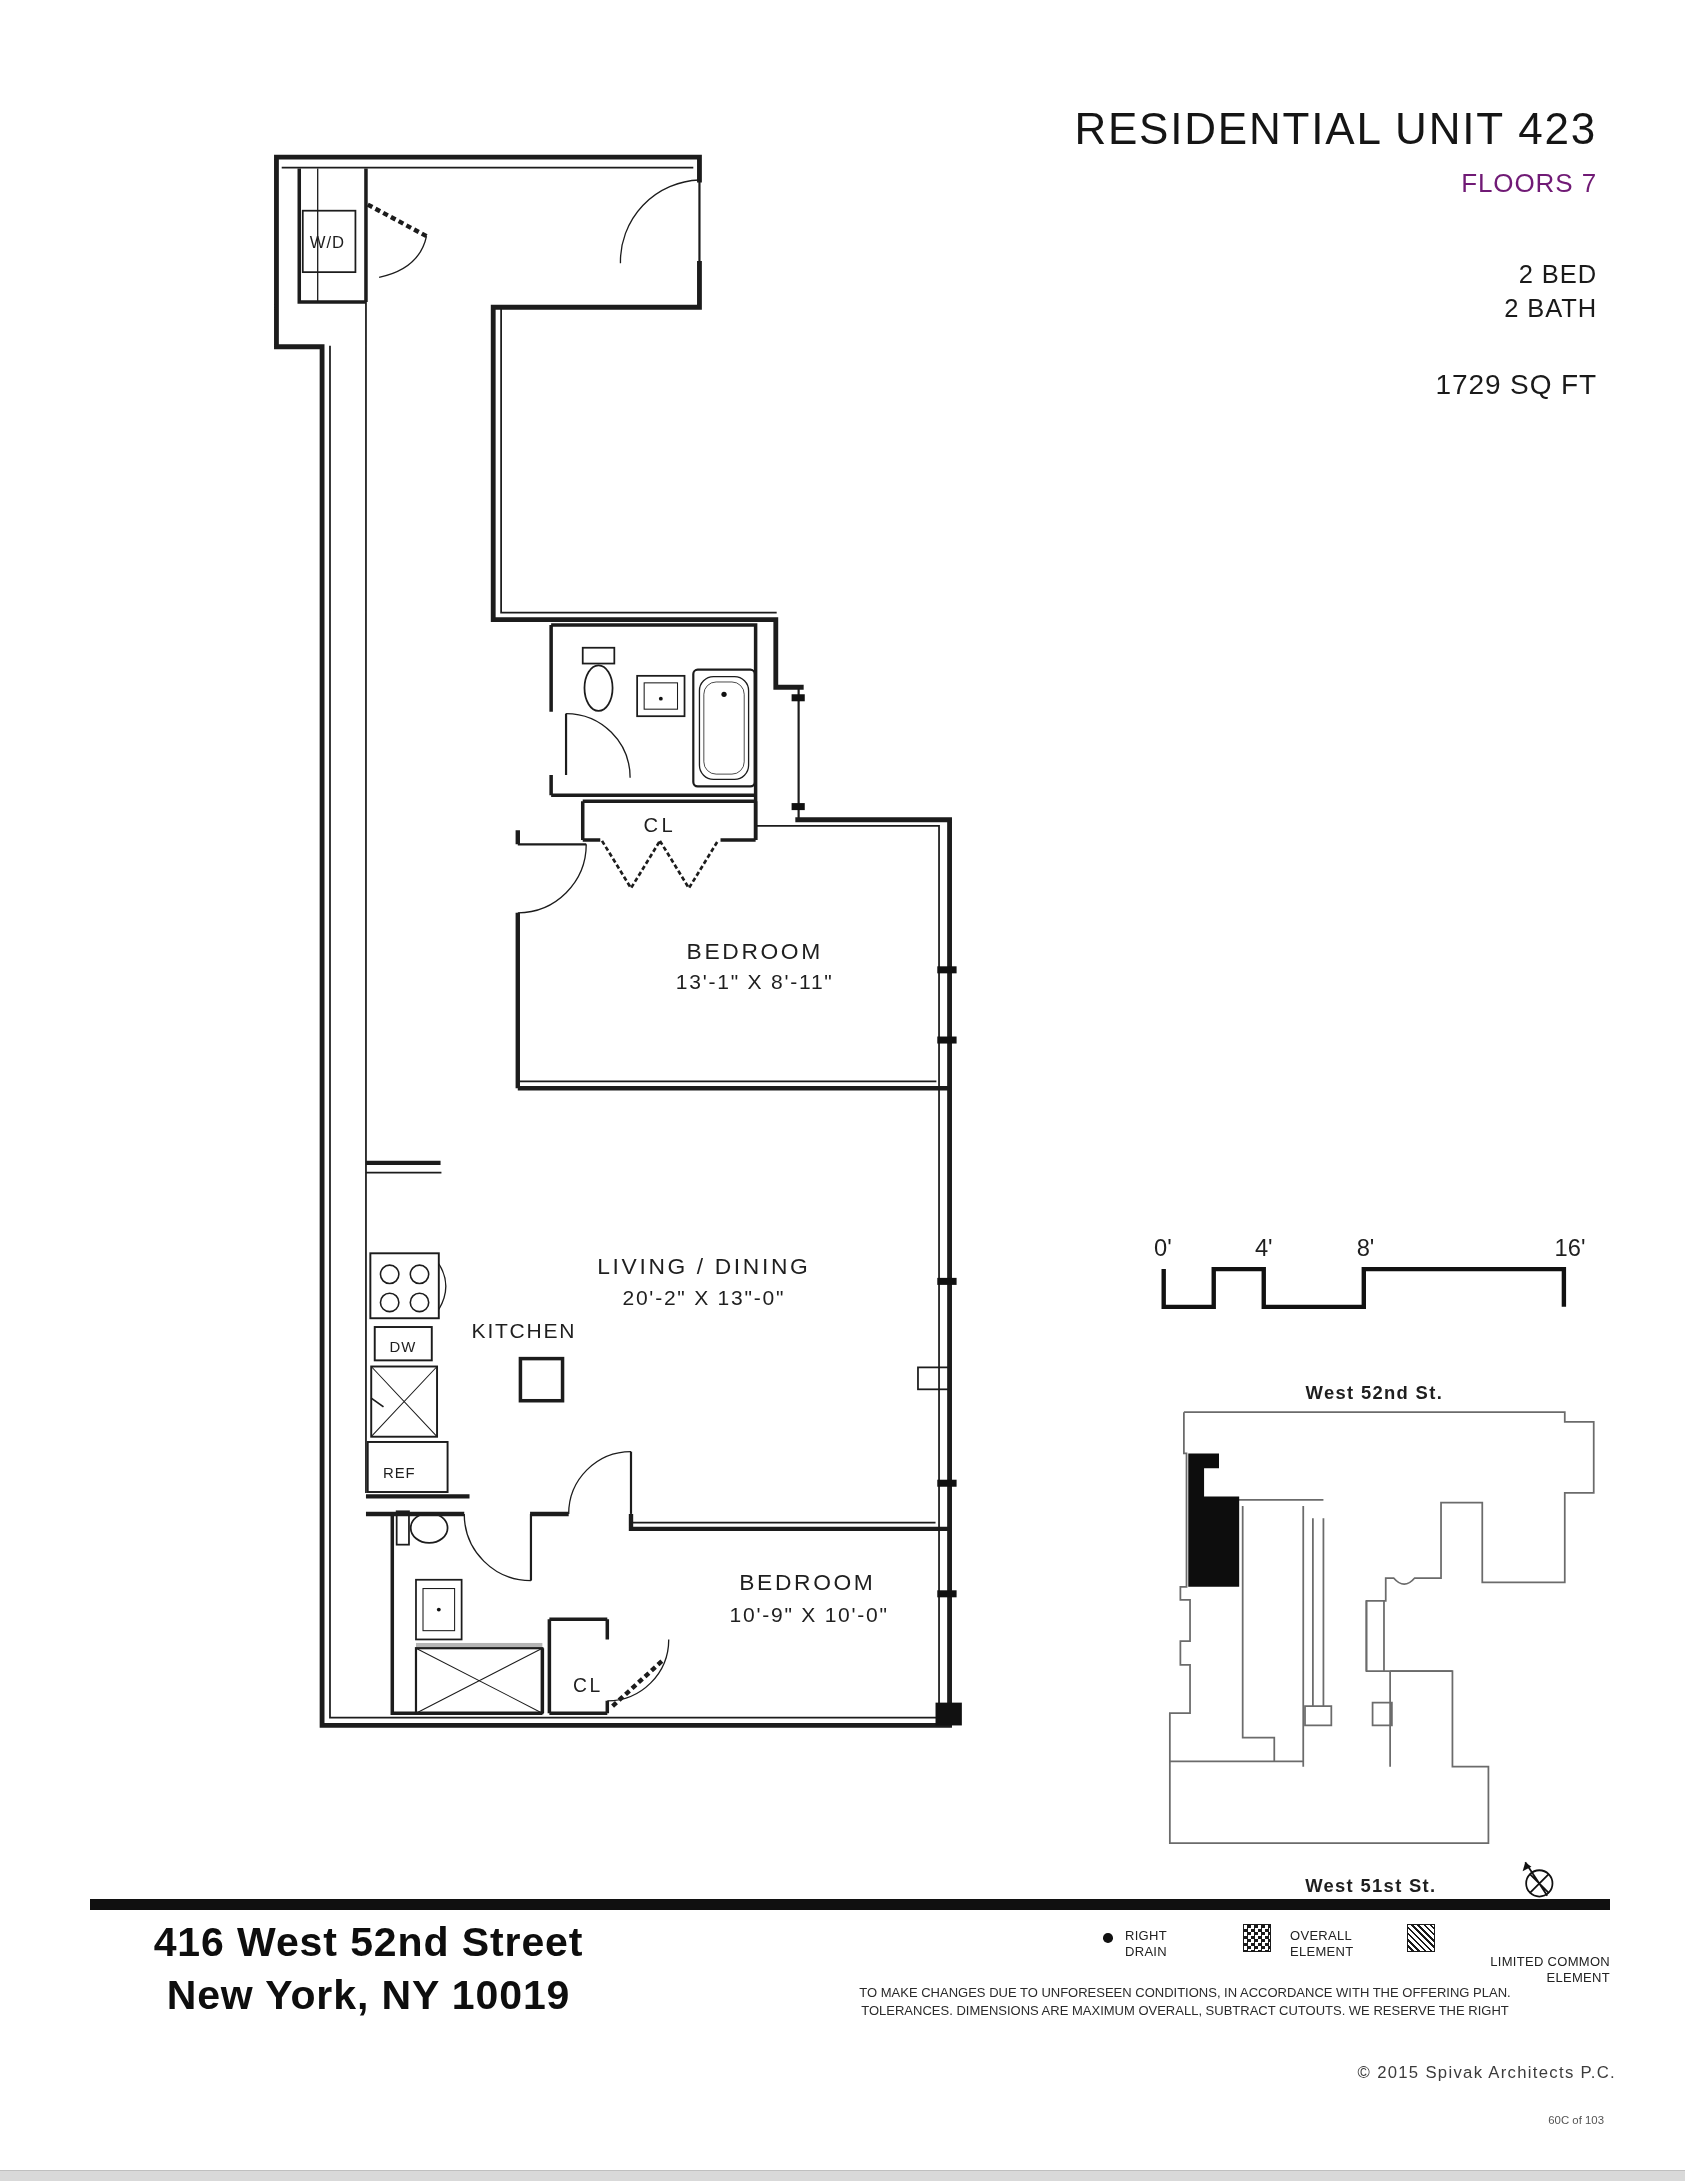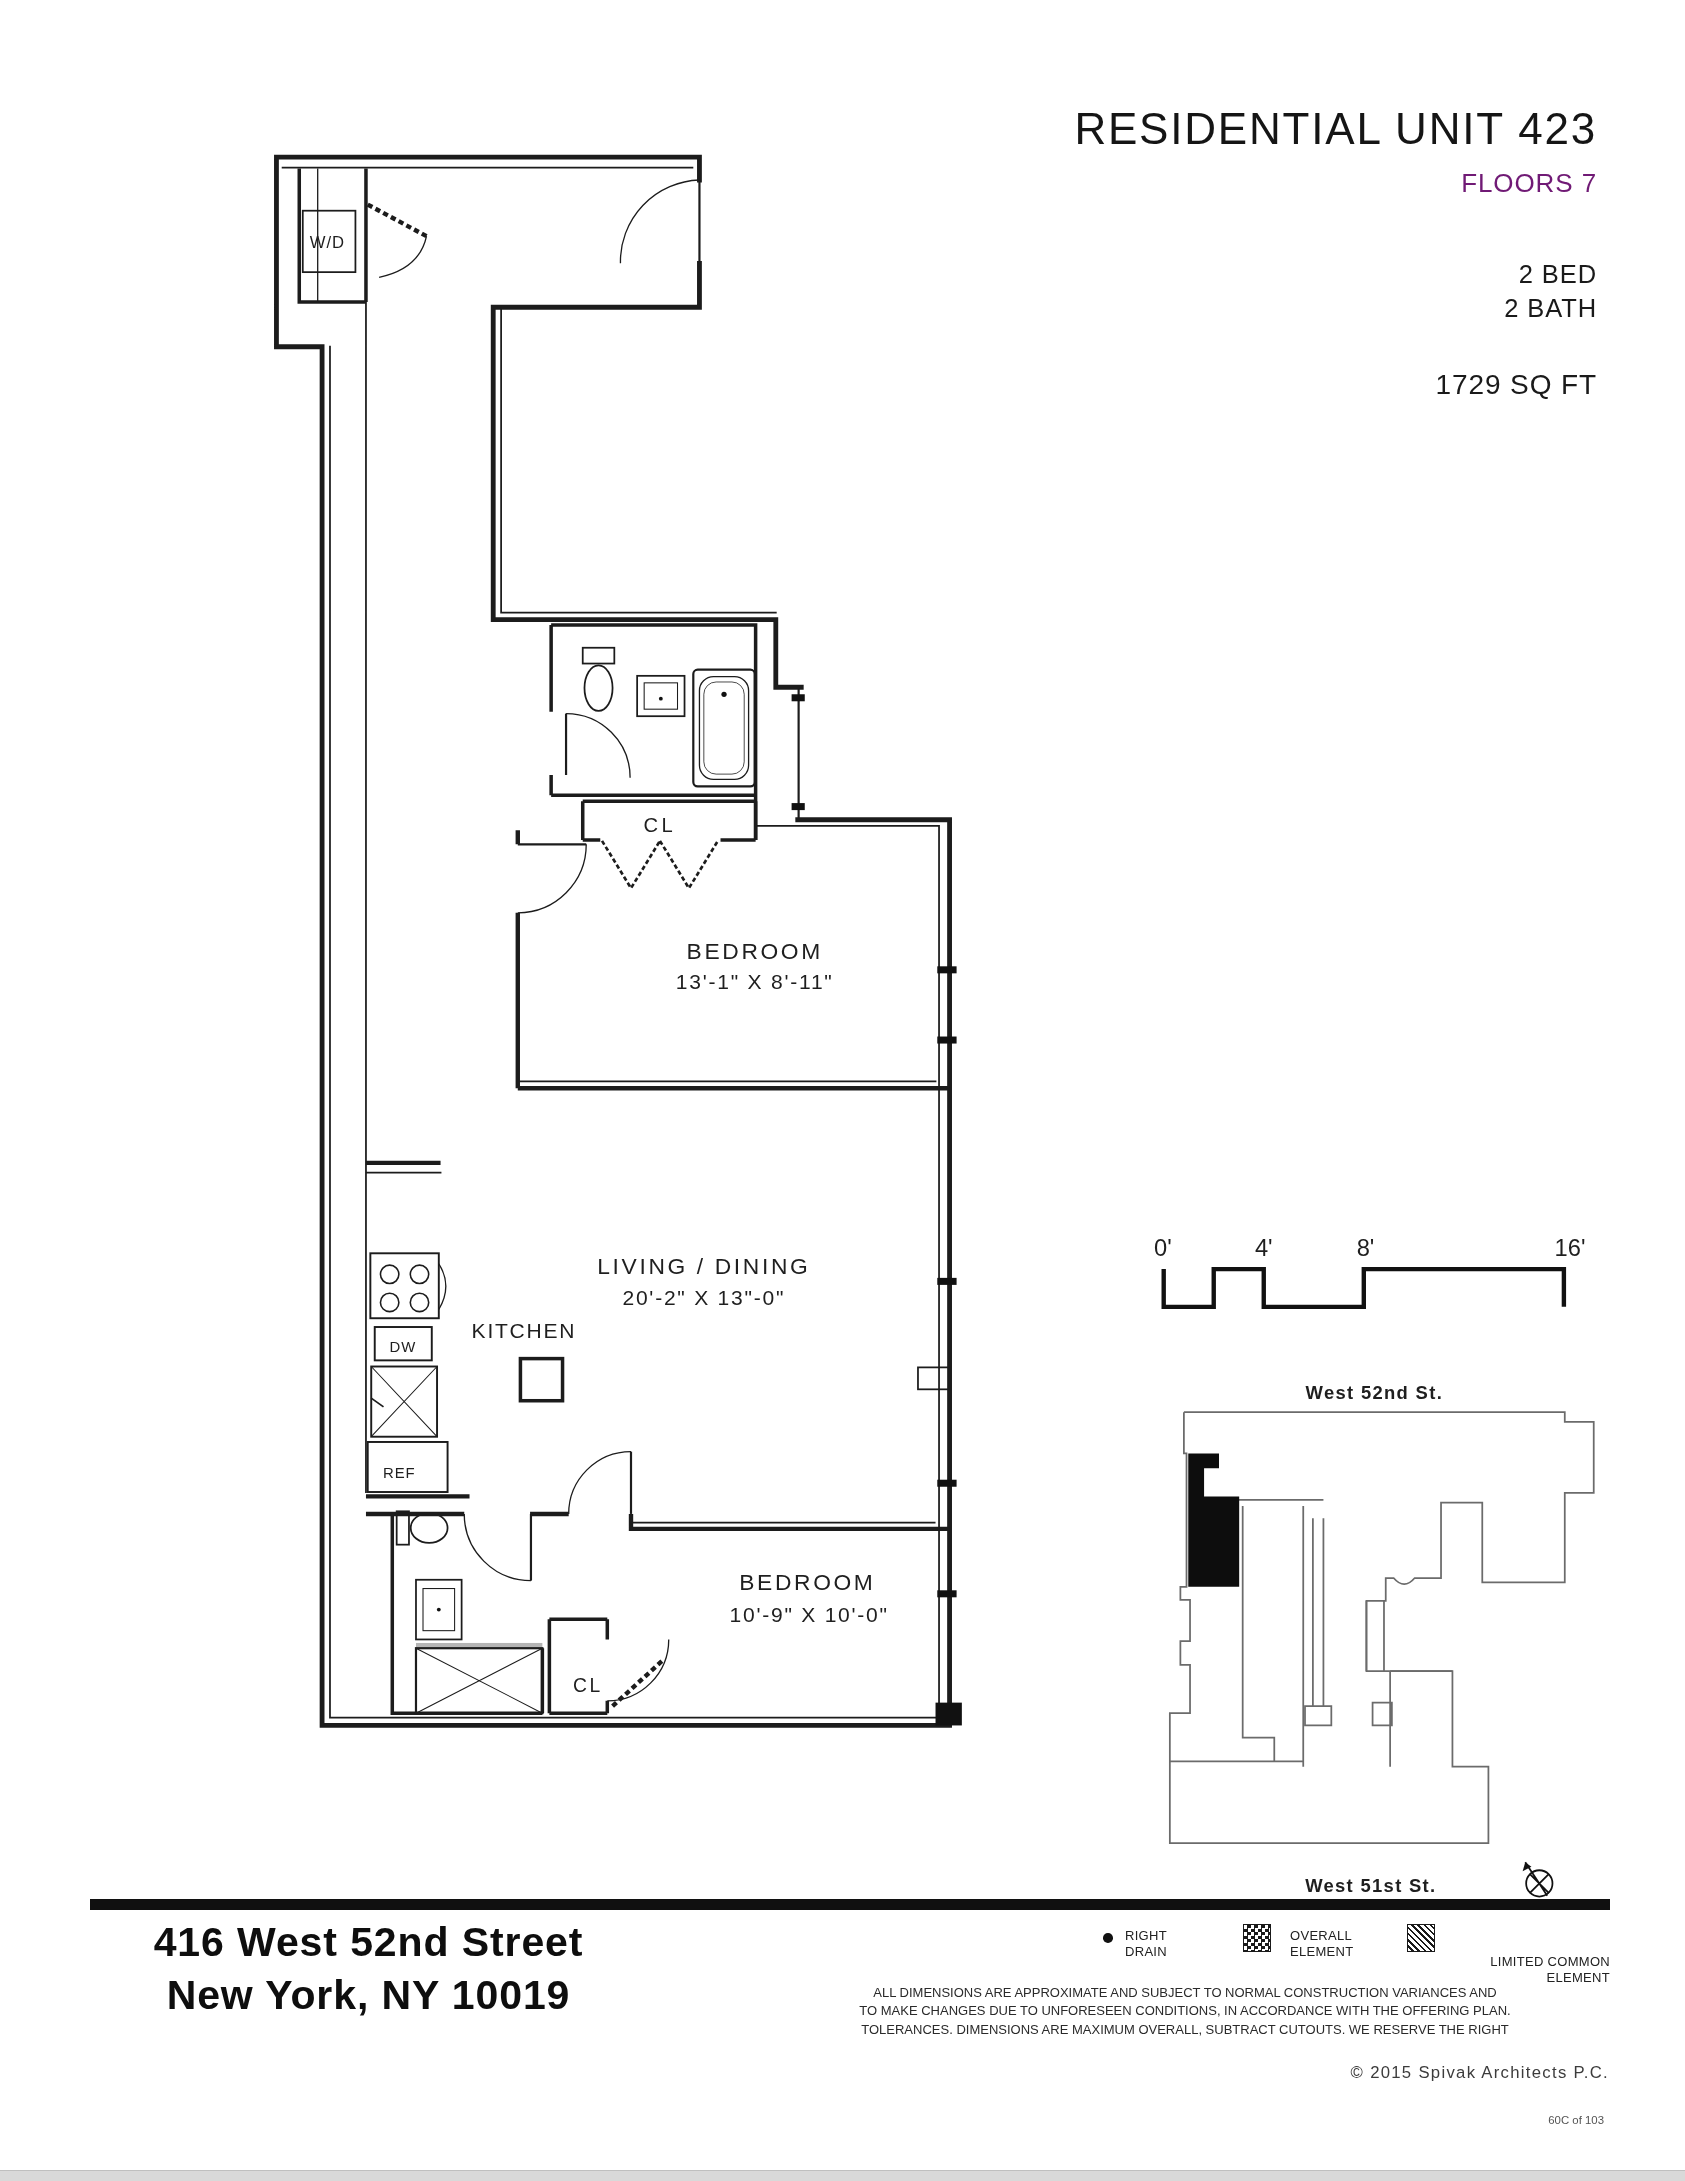--- a/index.html
+++ b/index.html
@@ -14,21 +14,21 @@
   .rule{position:absolute;left:90px;top:1899px;width:1520px;height:11.4px;background:#101010;}
   .addr{position:absolute;left:77px;top:1919px;width:583px;text-align:center;font-weight:bold;color:#0e0e0e;}
   .addr-l1{font-size:41px;letter-spacing:0.9px;}
   .addr-l2{font-size:41px;letter-spacing:0.9px;margin-top:6.1px;}
   .legend-item{position:absolute;font-size:13px;line-height:16px;color:#222;letter-spacing:0.3px;}
   .legend-dot{position:absolute;left:1103px;top:1933px;width:9.7px;height:9.7px;border-radius:50%;background:#111;}
   .swatch{position:absolute;width:28px;height:28px;border:0.9px solid #1a1a1a;box-sizing:border-box;}
   .checker{left:1243px;top:1924px;background:repeating-conic-gradient(#1a1a1a 0% 25%, #ffffff 0% 50%) 0 0/7px 7px;}
   .hatch{left:1407px;top:1924px;background:repeating-linear-gradient(45deg,#ffffff 0 2.6px,#1a1a1a 2.6px 4.4px);}
   .disclaimer{position:absolute;left:746px;top:1984px;width:878px;text-align:center;font-size:13px;line-height:18.4px;color:#2a2a2a;}
-  .copyright{position:absolute;right:76px;top:2063px;font-size:16.7px;letter-spacing:1.3px;color:#3c3c3c;}
+  .copyright{position:absolute;right:69px;top:2063px;font-size:16.7px;letter-spacing:1.3px;color:#3c3c3c;}
   .pagenum{position:absolute;right:81px;top:2114px;font-size:11.4px;color:#555;}
   .scanedge{position:absolute;left:0;top:2170px;width:1685px;height:11.4px;background:#d9d9d9;border-top:0.9px solid #bfbfbf;}
   text{font-family:"Liberation Sans",sans-serif;fill:#1f1f1f;}
 </style>
 </head>
 <body>
 
 <svg id="plan-svg" viewBox="0 0 1920 2485" xmlns="http://www.w3.org/2000/svg">
 
   <g fill="none" stroke="#1c1c1c" stroke-linecap="square">
@@ -208,21 +208,20 @@
   <div>ELEMENT</div>
 </div>
 
 <div class="swatch hatch"></div>
 <div class="legend-item" style="left:1452px;top:1954px;width:158px;text-align:right;">
   <div>LIMITED COMMON</div>
   <div>ELEMENT</div>
 </div>
 
 <div class="disclaimer">
-  <div>ALL DIMENSIONS ARE APPROXIMATE AND SUBJECT TO NORMAL CONSTRUCTION VARIANCES AND</div>
   <div>TO MAKE CHANGES DUE TO UNFORESEEN CONDITIONS, IN ACCORDANCE WITH THE OFFERING PLAN.</div>
   <div>TOLERANCES. DIMENSIONS ARE MAXIMUM OVERALL, SUBTRACT CUTOUTS. WE RESERVE THE RIGHT</div>
 </div>
 
 <div class="copyright">©  2015 Spivak Architects P.C.</div>
 <div class="pagenum">60C of 103</div>
 <div class="scanedge"></div>
 
 
 </body></html>

